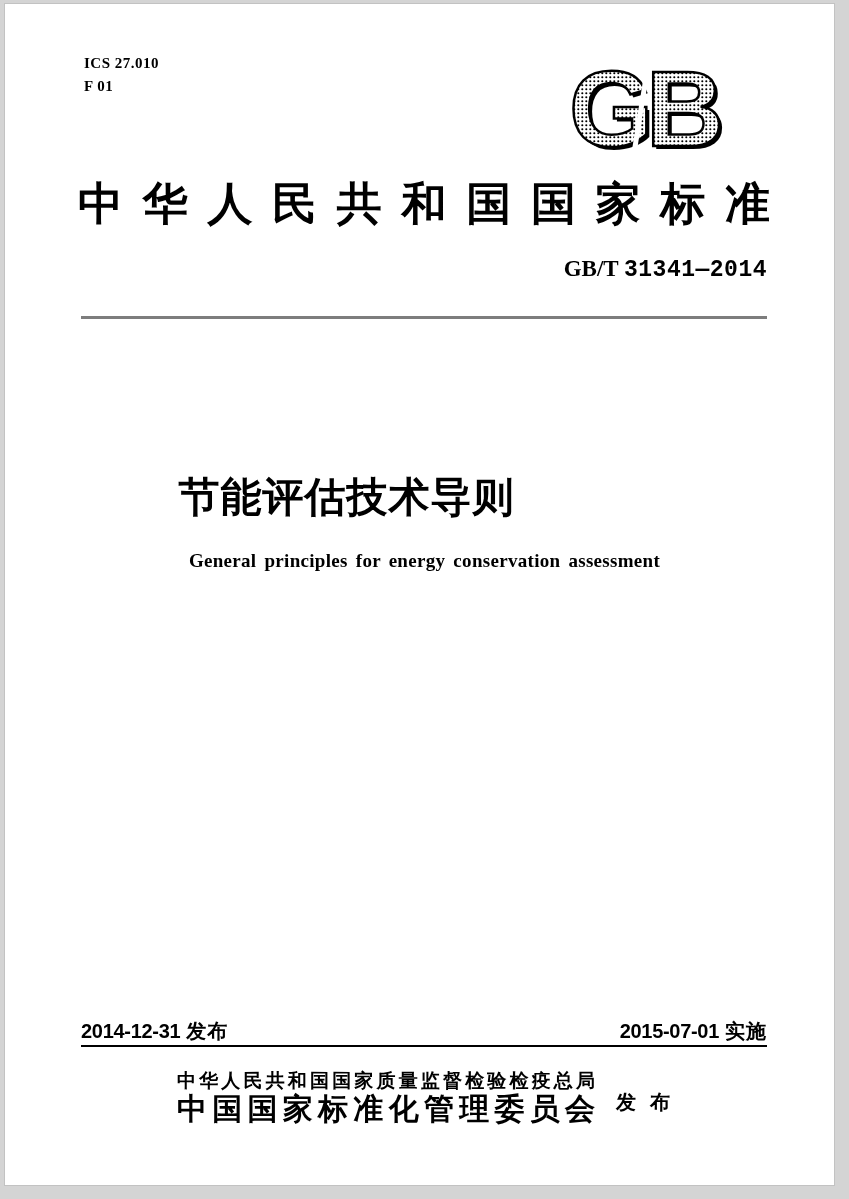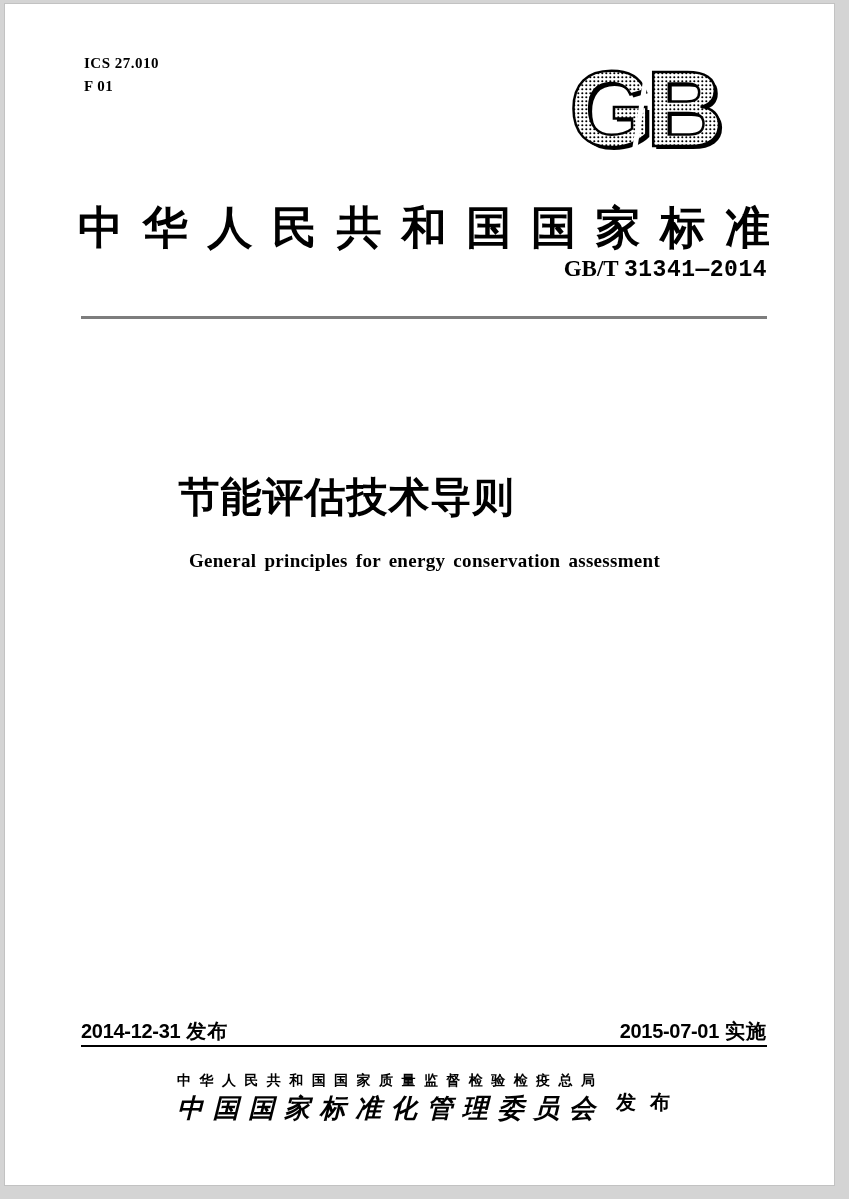--- a/index.html
+++ b/index.html
@@ -20,21 +20,21 @@
     font-family:"Liberation Serif", serif;font-weight:bold;
     font-size:15px;line-height:23px;letter-spacing:0.5px;
   }
   
   .gb-logo{left:553px;top:56px;width:180px;height:102px;}
   
   .nat-heading{
     left:78px;top:174px;width:692px;height:60px;
     font-family:"Liberation Serif", serif;font-weight:bold;
     font-size:45px;line-height:60px;white-space:nowrap;
-    text-align:justify;text-align-last:justify;margin-top:24px;
+    text-align:justify;text-align-last:justify;
   }
   
   .std-number{
     left:417px;top:254px;width:350px;text-align:right;
     font-size:23px;line-height:30px;font-weight:bold;white-space:nowrap;
   }
   .std-number .prefix{font-family:"Liberation Serif", serif;}
   .std-number .num{font-family:Liberation Mono, monospace;letter-spacing:0.5px;}
   .rule-gray{left:81px;top:316px;width:686px;height:3px;background:#7d7d7d;}
   
@@ -58,26 +58,26 @@
   .date-issue{left:81px;}
   .date-impl{right:82px;text-align:right;}
   .date-line .cjk{margin-left:6px;letter-spacing:1px;}
   .rule-black{left:81px;top:1045px;width:686px;height:2px;background:#000;}
   
   .issuer{
     left:177px;top:1067px;width:418px;
     font-family:"Liberation Serif", serif;font-weight:bold;
   }
   .issuer .l1{
-    font-size:14px;line-height:28px;white-space:nowrap;
+    font-size:19px;line-height:28px;white-space:nowrap;
     text-align:justify;text-align-last:justify;transform-origin:left center;
   }
   .issuer .l2{
-    font-size:26px;line-height:27px;white-space:nowrap;
-    text-align:justify;text-align-last:justify;font-style:italic;
+    font-size:30px;line-height:27px;white-space:nowrap;
+    text-align:justify;text-align-last:justify;
   }
   .publish-label{
     left:616px;top:1089px;
     font-family:"Liberation Serif", serif;font-weight:bold;
     font-size:20px;letter-spacing:14px;white-space:nowrap;
   }
 </style>
 </head>
 <body>
 

